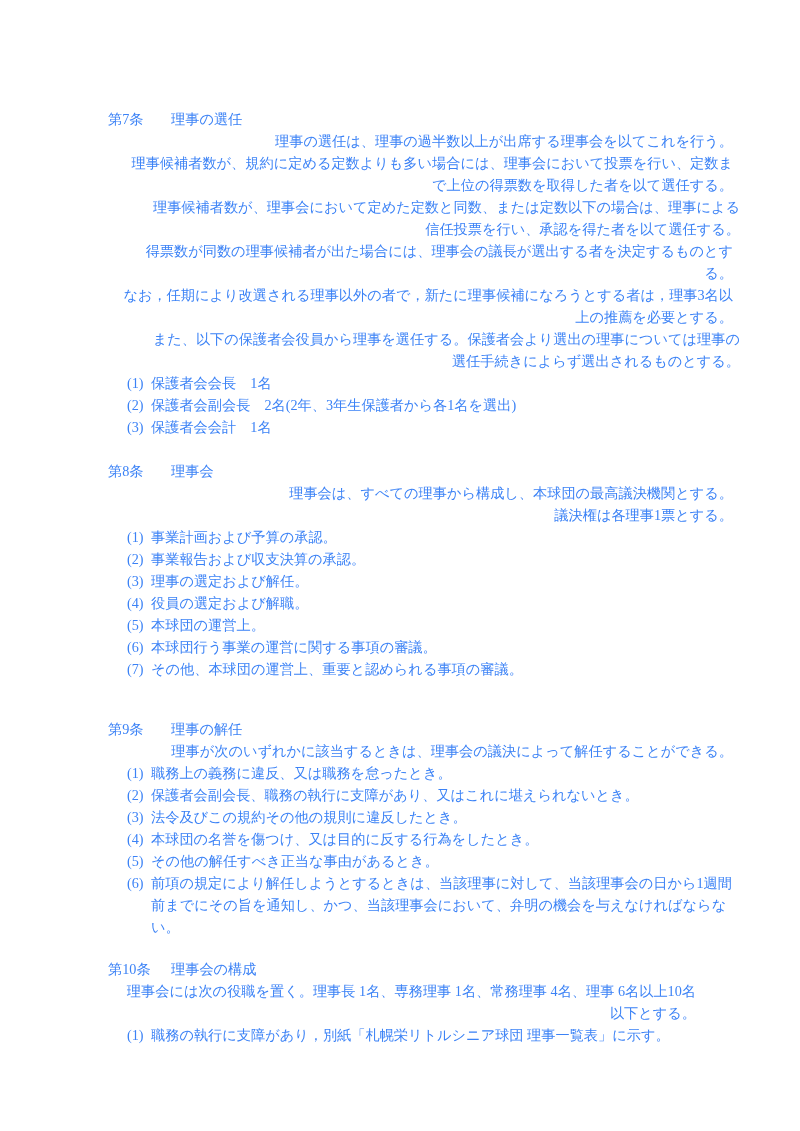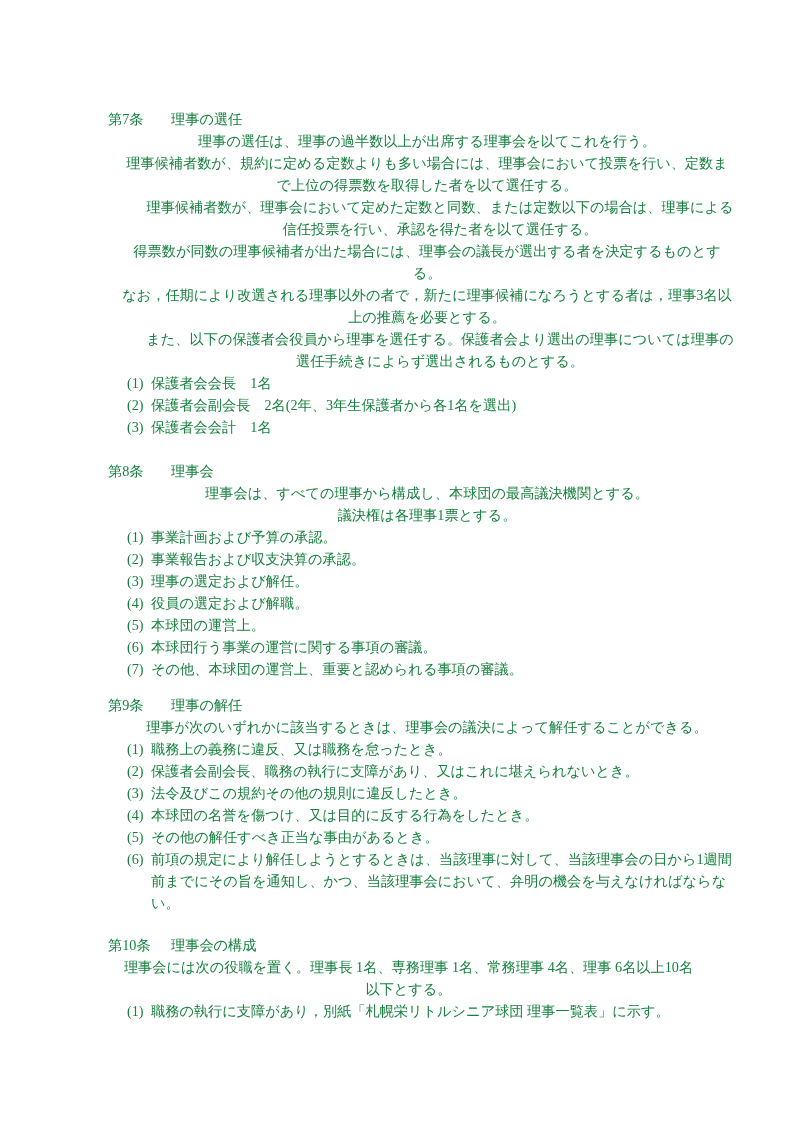--- a/index.html
+++ b/index.html
@@ -5,46 +5,46 @@
   html, body { margin: 0; padding: 0; background: #ffffff; }
   .page {
     position: relative;
     width: 800px;
     height: 1131px;
     background: #ffffff;
     overflow: hidden;
     font-family: "Liberation Serif", "DejaVu Serif", serif;
     font-size: 14.2px;
     line-height: 22px;
-    color: #15803d;
+    color: #3b82f6;
     text-decoration: underline;
   }
   .content {
     position: absolute;
     left: 108px;
     top: 108px;
     width: 640px;
   }
   .article { margin: 0; }
   .article-8  { margin-top: 22px; }
-  .article-9  { margin-top: 14px; }
+  .article-9  { margin-top: 38px; }
   .article-10 { margin-top: 20px; }
   .heading {
     display: flex;
     margin: 0;
     font-size: 14.2px;
     font-weight: normal;
     line-height: 22px;
   }
   .art-num { flex: 0 0 63px; }
   .art-title { flex: 1; }
   .para {
     margin: 0 0 0 13px;
     width: 612px;
-    text-align: center;
+    text-align: right;
   }
   .w600 { width: 600px; margin-left: 32px; }
   .para-narrow { width: 575px; }
   .clause {
     display: flex;
     margin: 0 0 0 19px;
   }
   .clause-num { flex: 0 0 24px; }
   .clause-text { width: 582px; }
 </style>

